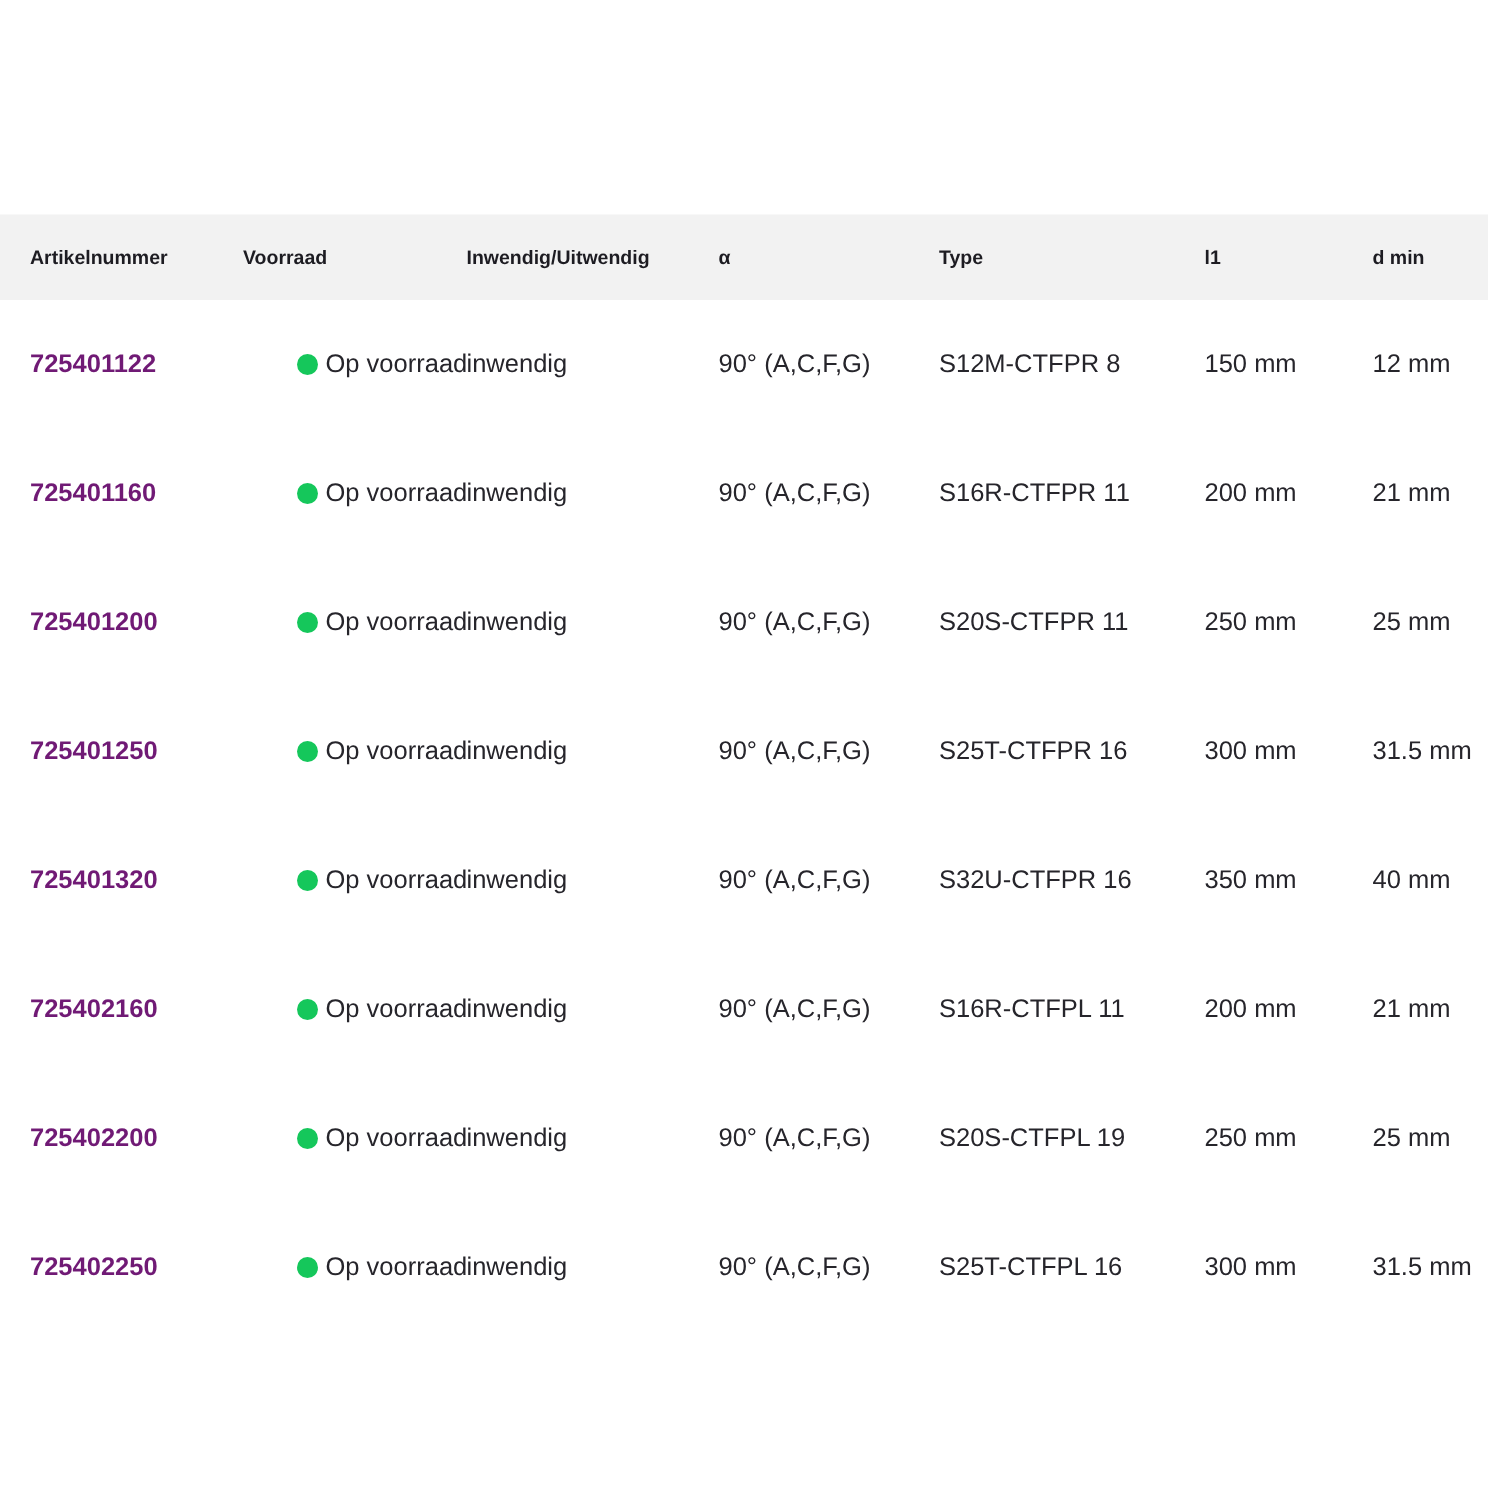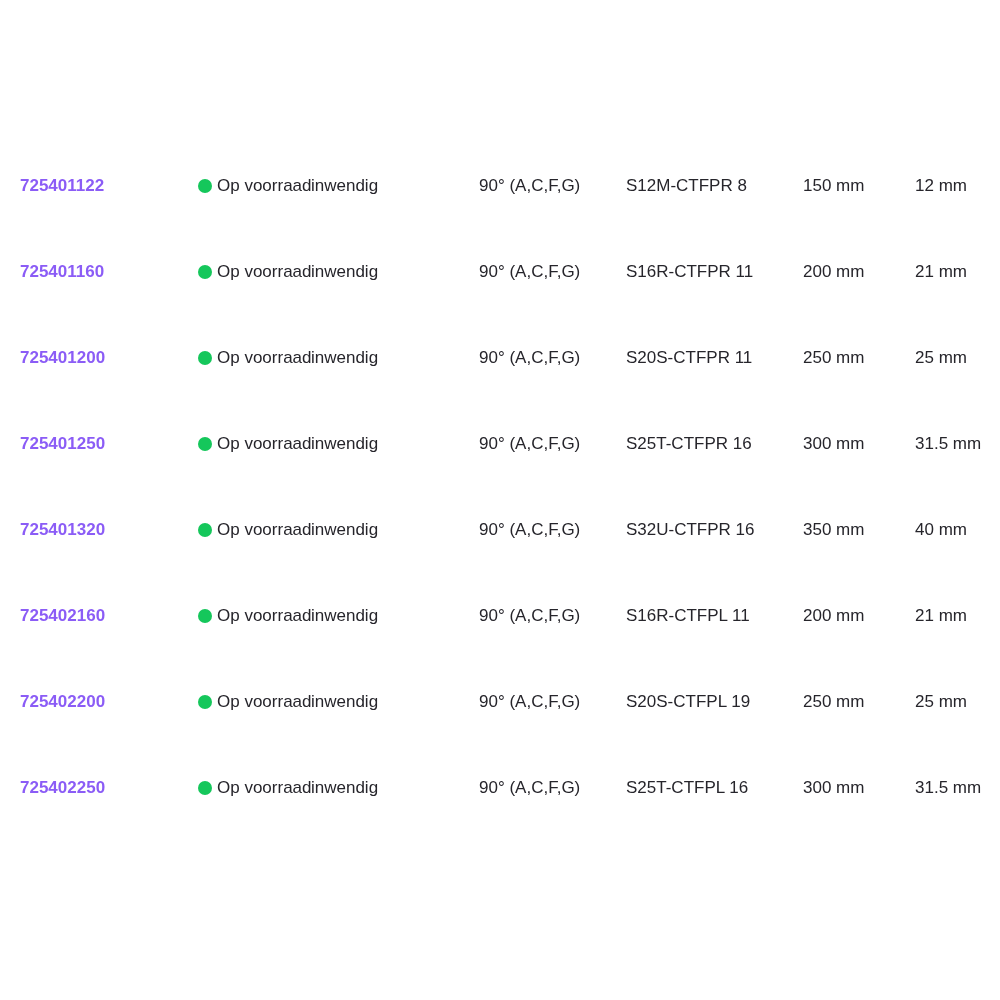--- a/index.html
+++ b/index.html
@@ -32,36 +32,45 @@
   .header-cell { white-space: nowrap; }
   .header-cell.first { padding-left: 20px; }
   .data-row {
     height: 86px;
     background: #ffffff;
     font-size: 17px;
     cursor: pointer;
   }
   .cell { white-space: nowrap; }
   .cell.first { padding-left: 20px; }
-  .cell.artnr { font-weight: bold; color: #8b5cf6; }
+  .cell.artnr { font-weight: bold; color: #701a75; }
   .stock-cell { display: flex; align-items: center; padding-left: 36px; }
   .stock-dot {
     width: 14px;
     height: 14px;
     border-radius: 50%;
     background: var(--dot-green, #15c75b);
     margin-right: 5px;
     flex: 0 0 auto;
   }
 </style>
 </head>
 <body>
 
 <div class="table-wrap">
 
+  <div class="grid-row header-row">
+    <div class="header-cell first">Artikelnummer</div>
+    <div class="header-cell">Voorraad</div>
+    <div class="header-cell">Inwendig/Uitwendig</div>
+    <div class="header-cell">α</div>
+    <div class="header-cell">Type</div>
+    <div class="header-cell">l1</div>
+    <div class="header-cell">d min</div>
+  </div>
 
   <div id="table-body">
       <div class="grid-row data-row">
       <div class="cell first artnr">725401122</div>
       <div class="cell stock-cell">
         <span class="stock-dot"></span>
         <span>Op voorraad</span>
       </div>
       <div class="cell">inwendig</div>
       <div class="cell">90° (A,C,F,G)</div>

